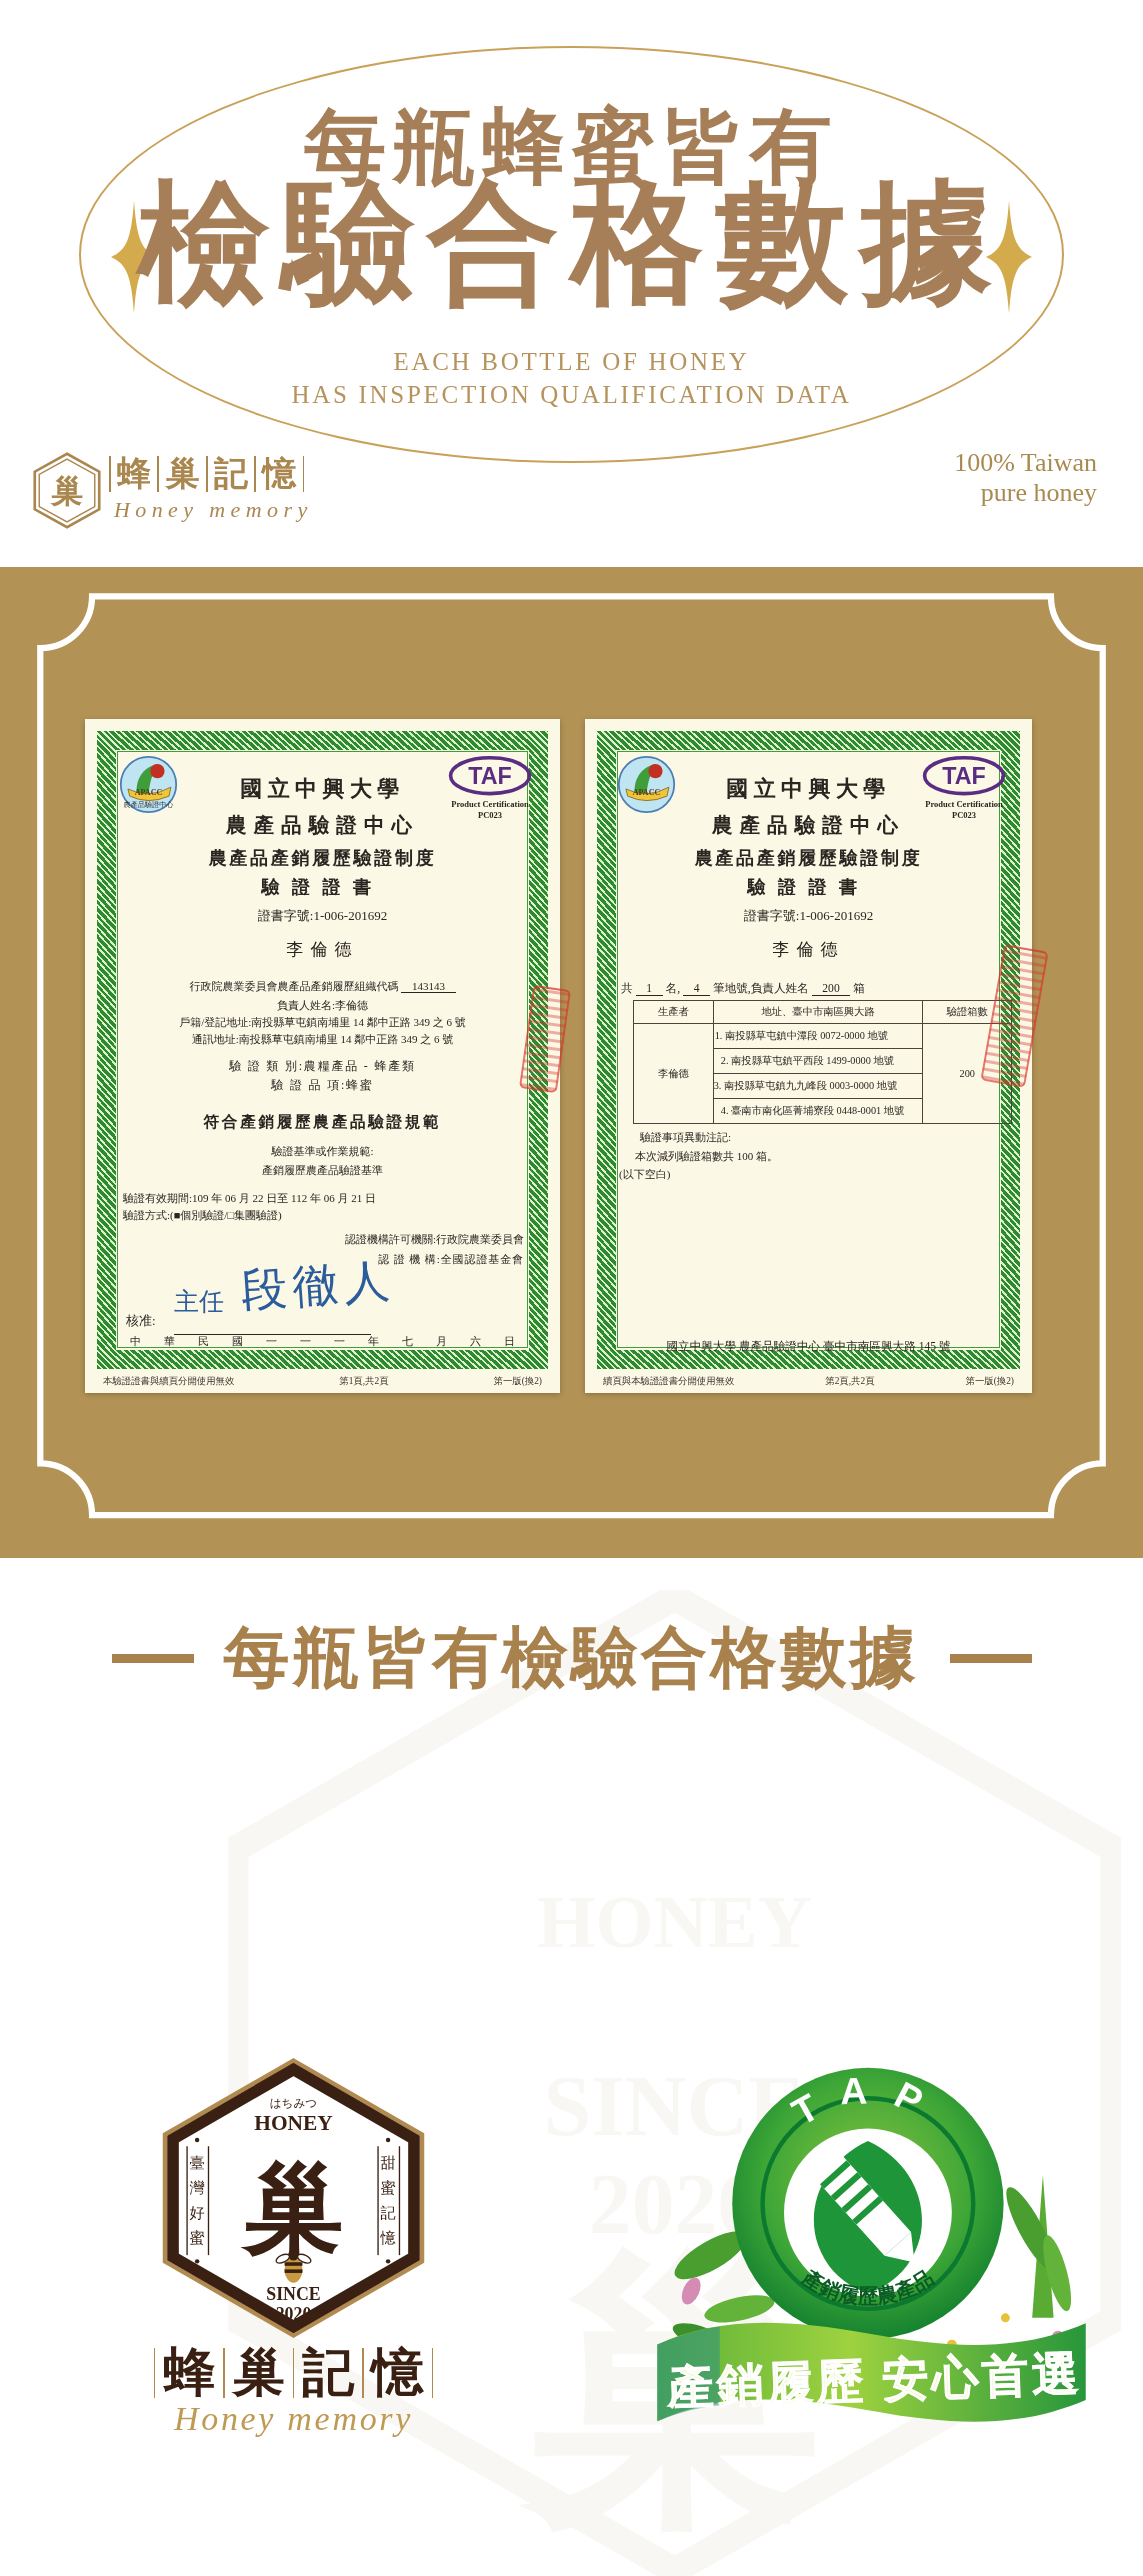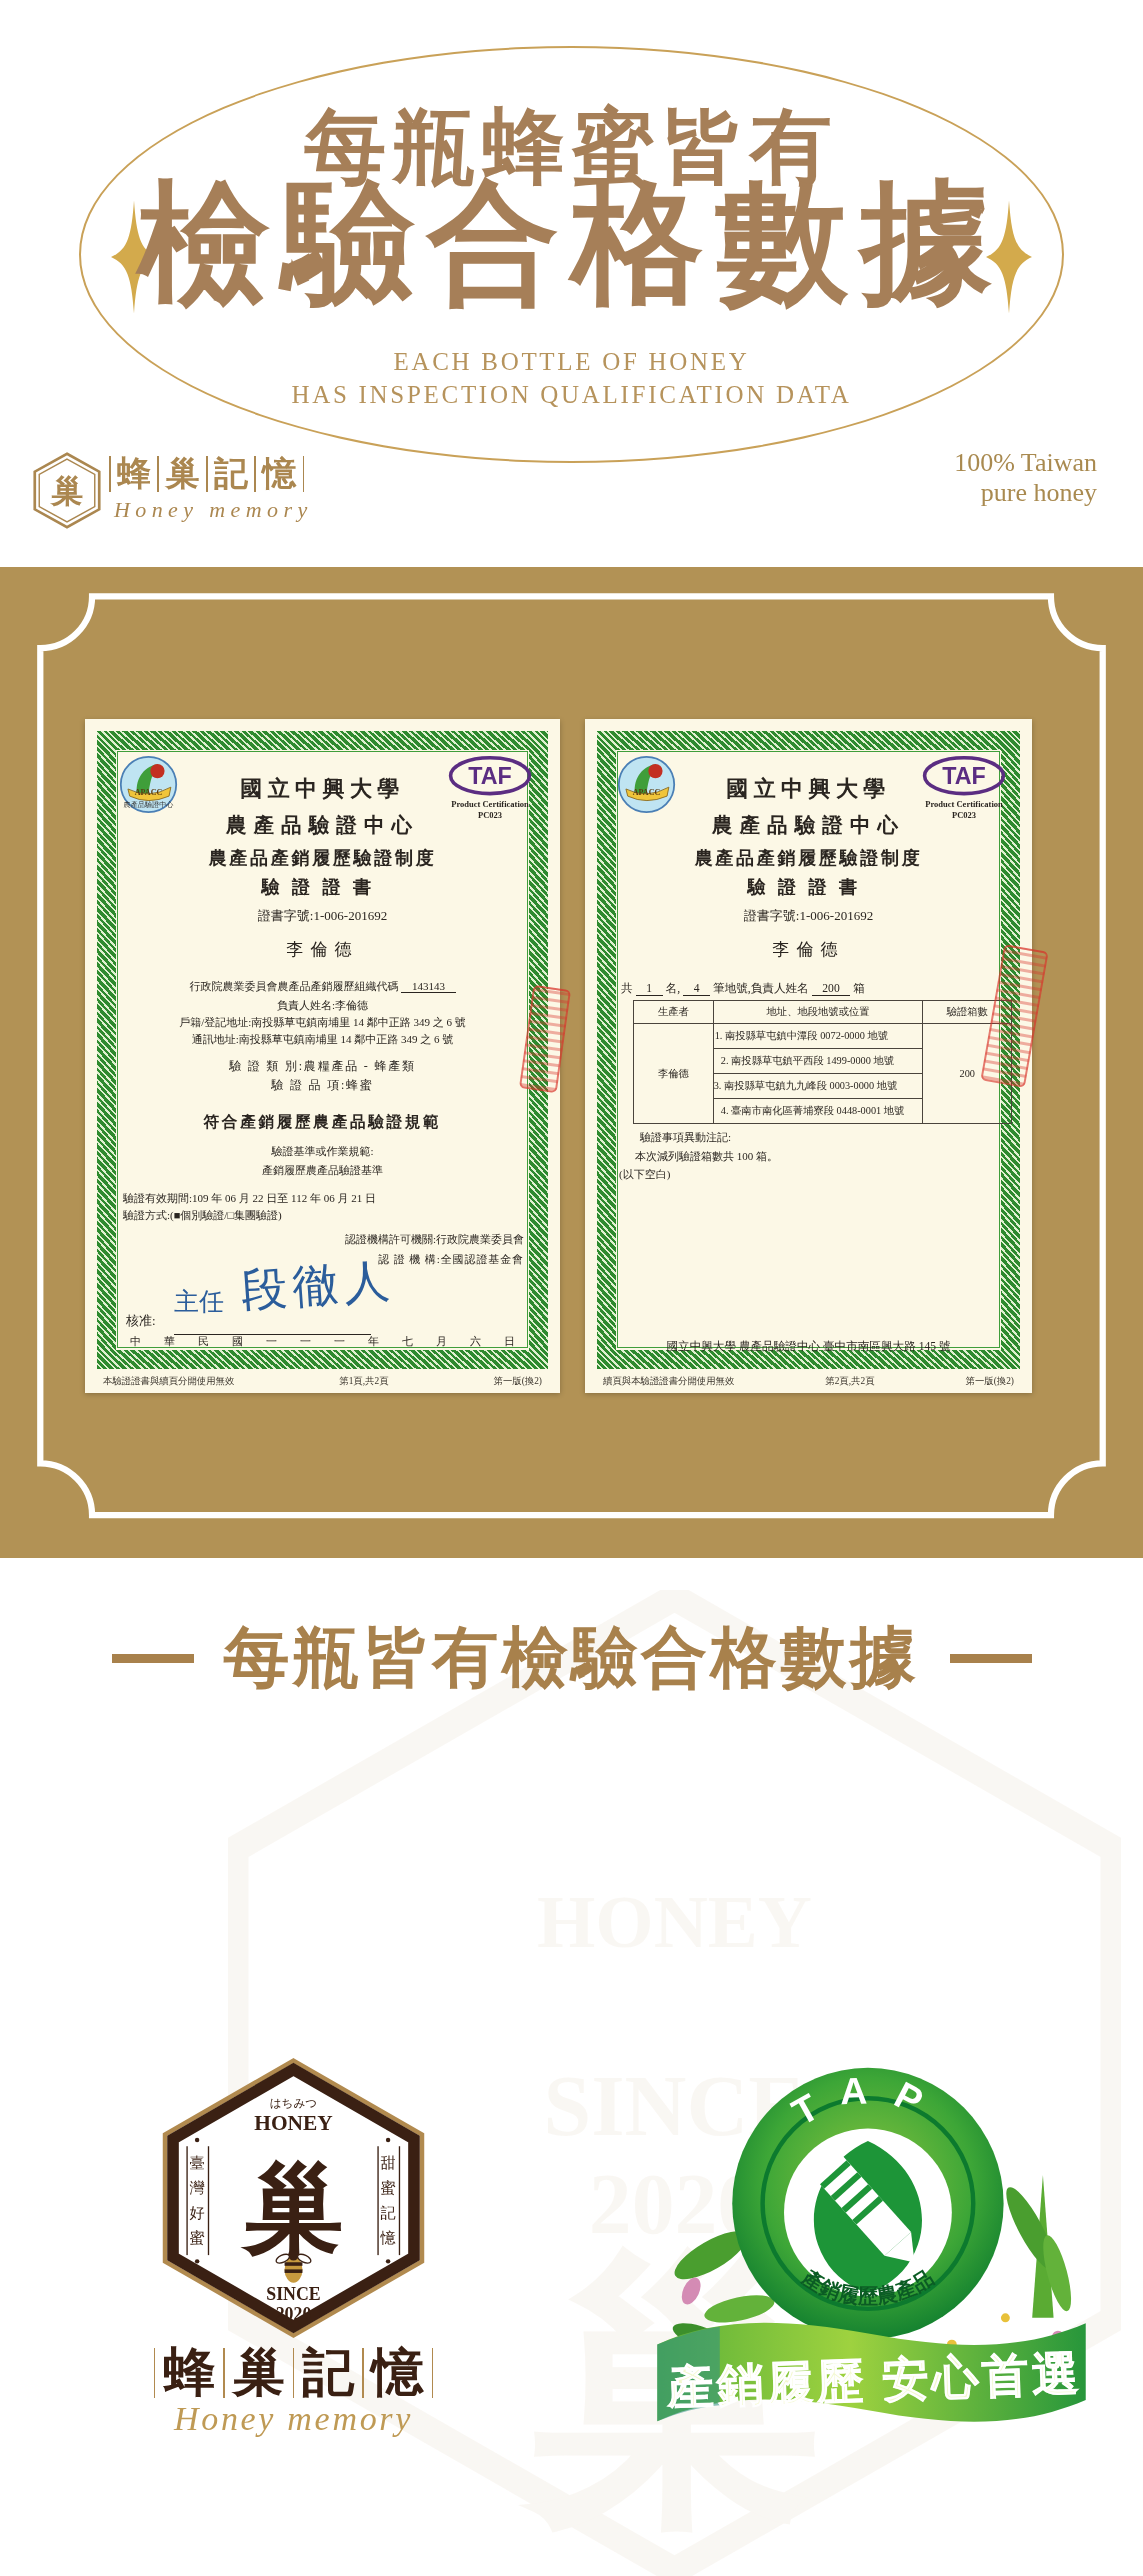--- a/index.html
+++ b/index.html
@@ -203,21 +203,21 @@
       <span class="u">4</span>
       <span>筆地號,負責人姓名</span>
       <span class="u">200</span>
       <span>箱</span>
     </div>
 
     <table class="ctab" style="left:36px;top:281px;width:379px;margin-left:12px;">
       <tbody>
           <tr style="height:23px;">
         <th style="width:79px;">生產者</th>
-        <th style="width:213px;">地址、地段地號或位置</th>
+        <th style="width:213px;">地址、臺中市南區興大路</th>
         <th style="width:88px;">驗證箱數</th>
       </tr>
       <tr style="height:25px;">
         <td rowspan="4" style="text-align:center;">李倫德</td>
         <td style="padding-left:1px;">1. 南投縣草屯鎮中潭段 0072-0000 地號</td>
         <td rowspan="4" style="text-align:center;">200</td>
       </tr>
       <tr style="height:25px;">
             <td style="padding-left:7.1px;">2. 南投縣草屯鎮平西段 1499-0000 地號</td>
           </tr>

